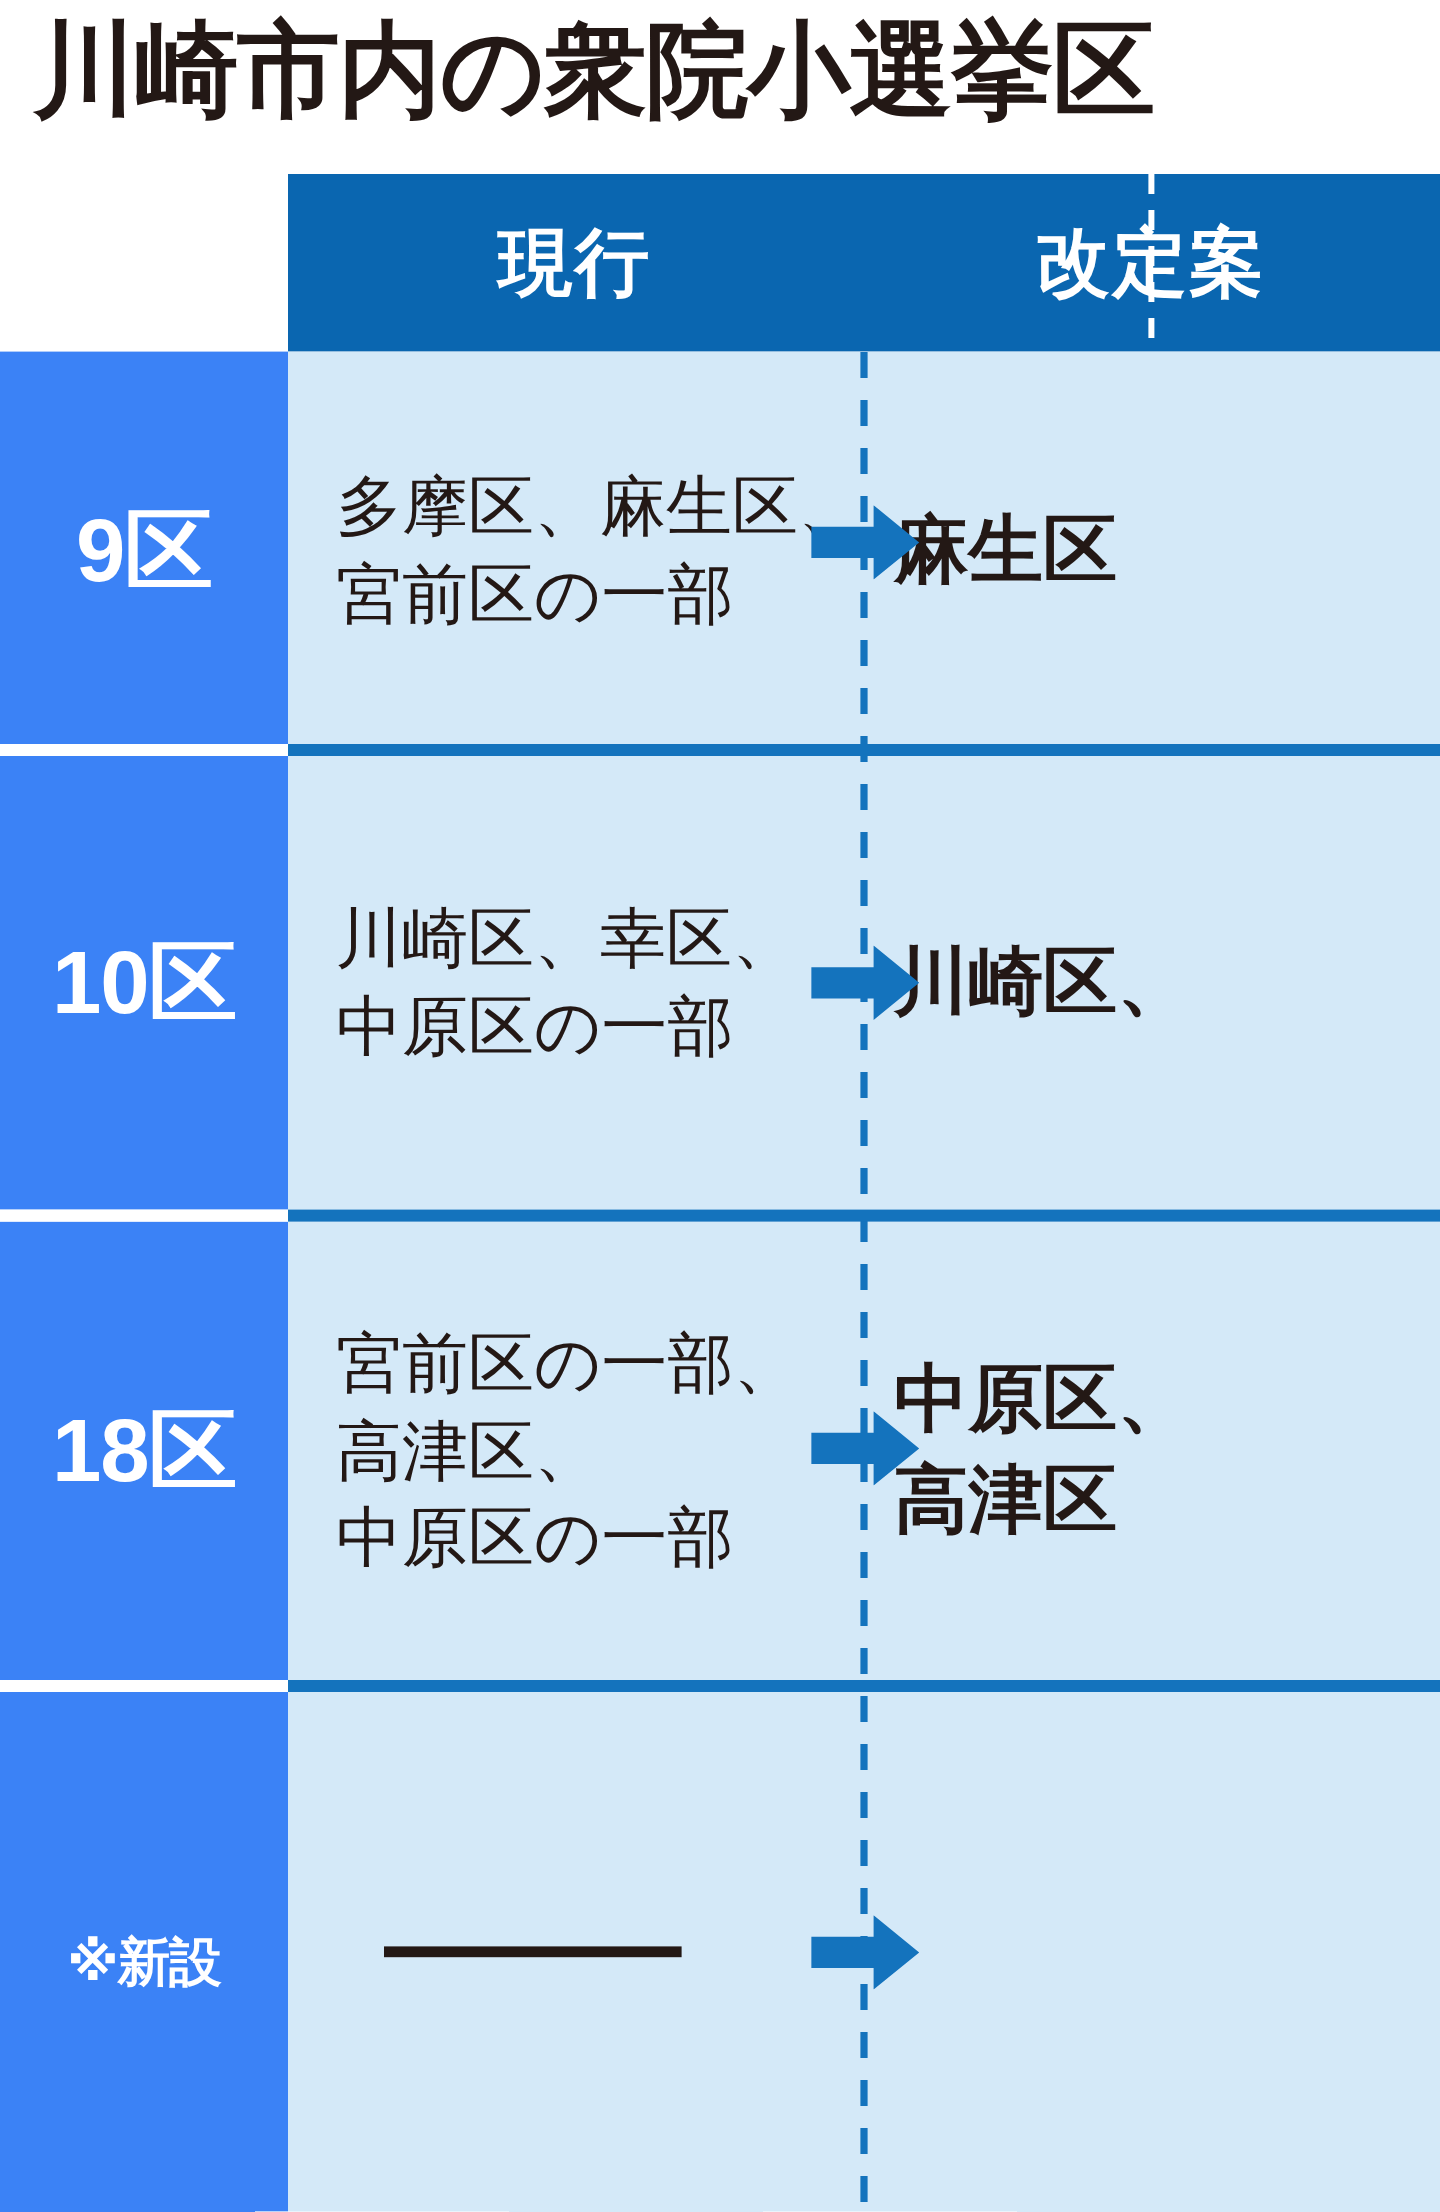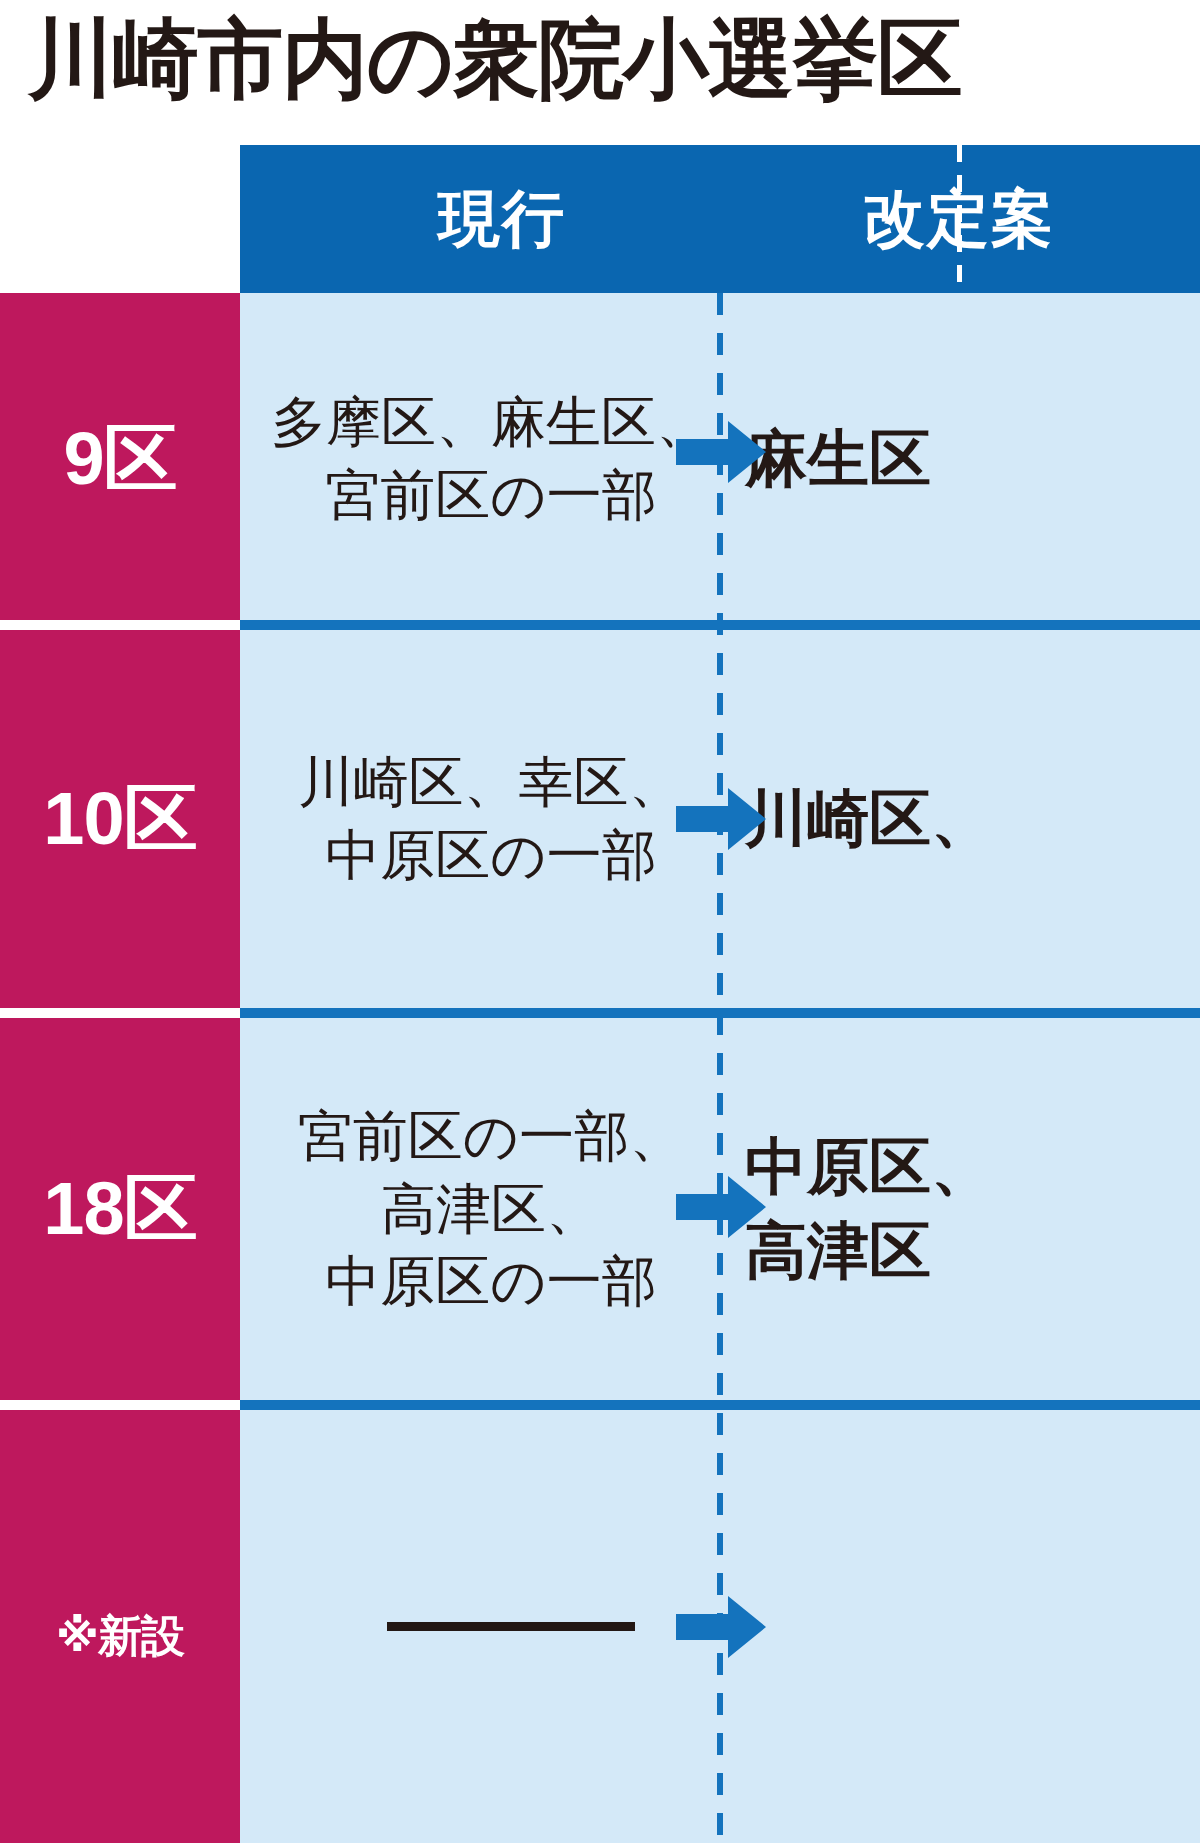--- a/index.html
+++ b/index.html
@@ -48,21 +48,21 @@
   }
   .hdr-cell{
     position:absolute;
     top:0;height:148px;
     display:flex;align-items:center;justify-content:center;
     color:#ffffff;
     font-size:62px;
     font-weight:bold;
     letter-spacing:2px;
   }
-  .hdr-left{left:12px;width:478px;padding-left:11px;}
+  .hdr-left{left:0;width:478px;}
   .hdr-right{left:478px;width:482px;}
 
   
   .hdr-dash{
     position:absolute;
     left:717px;top:0;
     width:5px;height:148px;
     background:repeating-linear-gradient(
       to bottom,
       #ffffff 0px,#ffffff 17px,
@@ -91,40 +91,40 @@
       to bottom,
       #1473bd 0px,#1473bd 22px,
       rgba(255,255,255,0) 22px,rgba(255,255,255,0) 40px);
   }
 
   
   .row{position:absolute;left:0;width:1200px;}
   .row-label{
     position:absolute;left:0;top:0;
     width:240px;height:100%;
-    background:#be185d;
+    background:#3b82f6;
     display:flex;flex-direction:column;
     align-items:center;justify-content:center;
     color:#ffffff;
   }
   .row-label .num{
     font-size:74px;font-weight:bold;letter-spacing:-1px;line-height:1.05;
   }
   .row-label .sub{
     font-size:44px;font-weight:bold;letter-spacing:-1px;line-height:1.05;margin-top:20px;
   }
 
   .cell{
     position:absolute;top:0;height:100%;
     display:flex;flex-direction:column;justify-content:center;
     color:#231815;
   }
   .cell-cur{
-    left:240px;width:478px;
-    align-items:center;
+    left:256px;width:478px;
+    align-items:flex-start;
     padding-left:16px;
     box-sizing:border-box;
   }
   .cell-cur .line{
     font-size:55px;font-weight:normal;line-height:1.32;white-space:nowrap;
     padding-left:8px;
   }
   .cell-new{
     left:723px;width:477px;
     align-items:flex-start;

